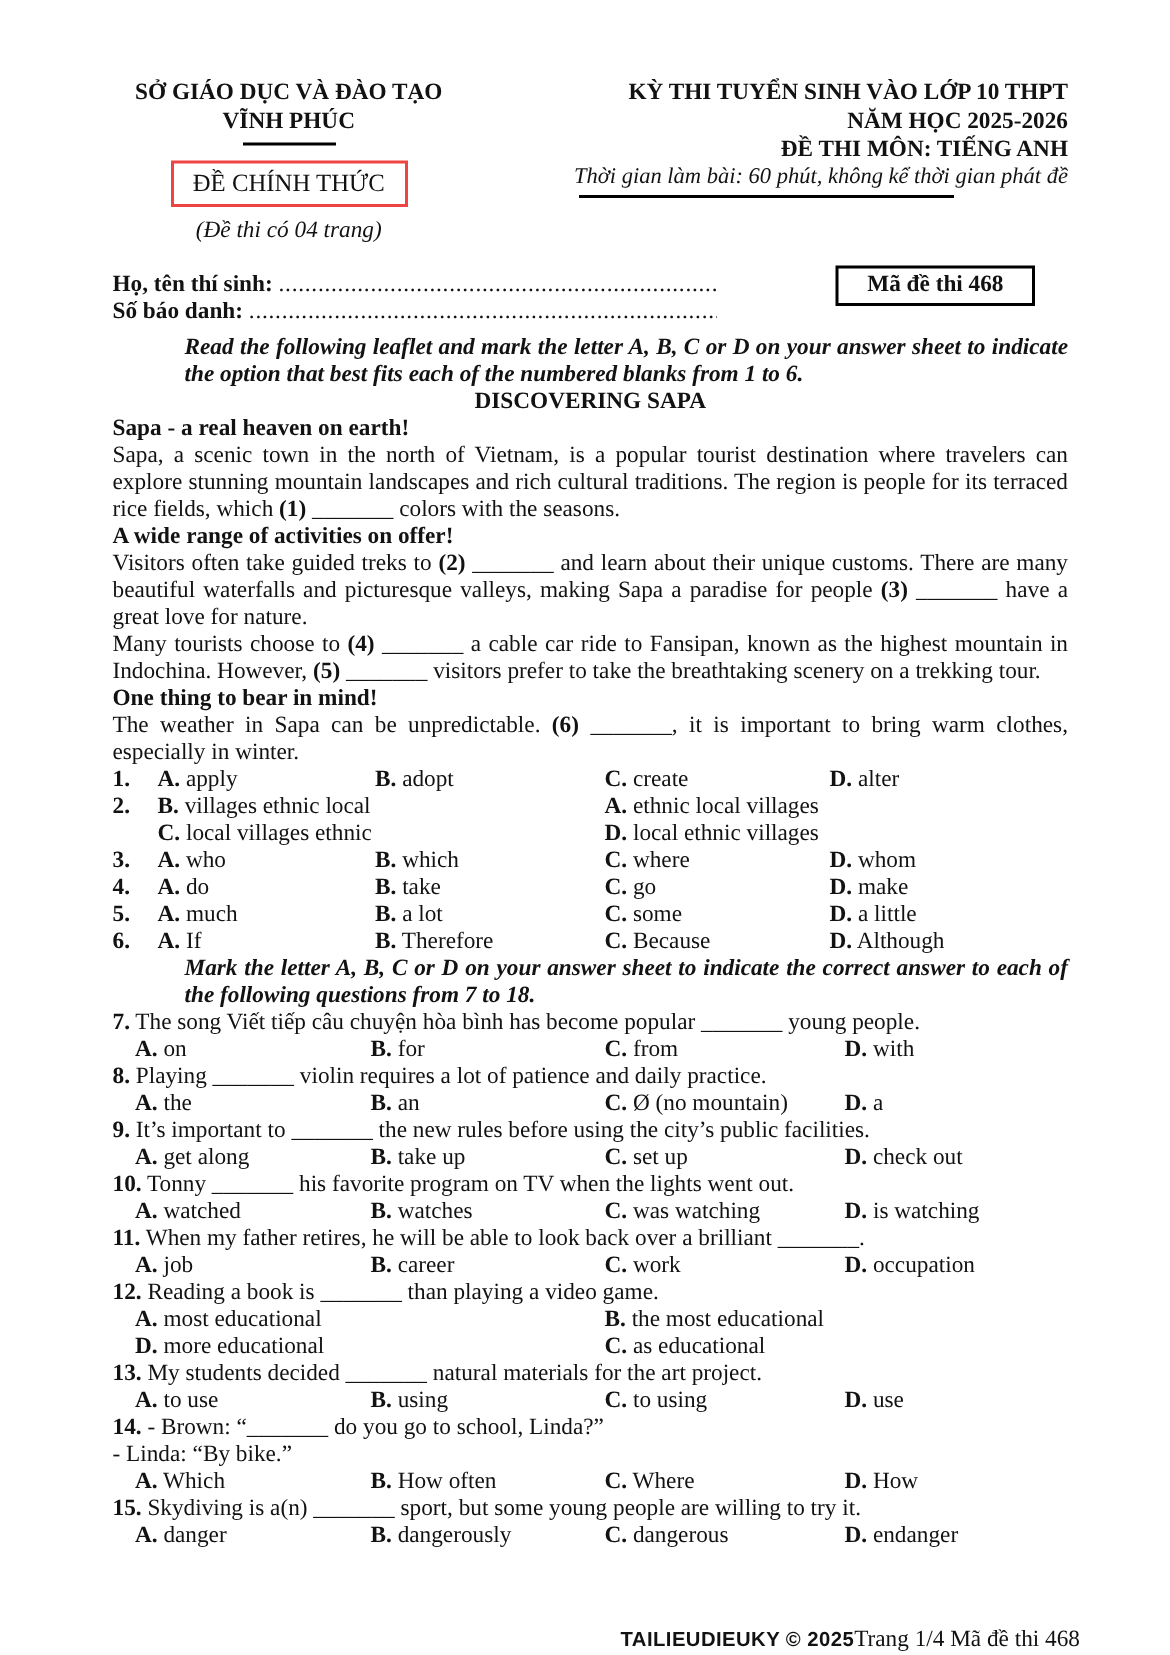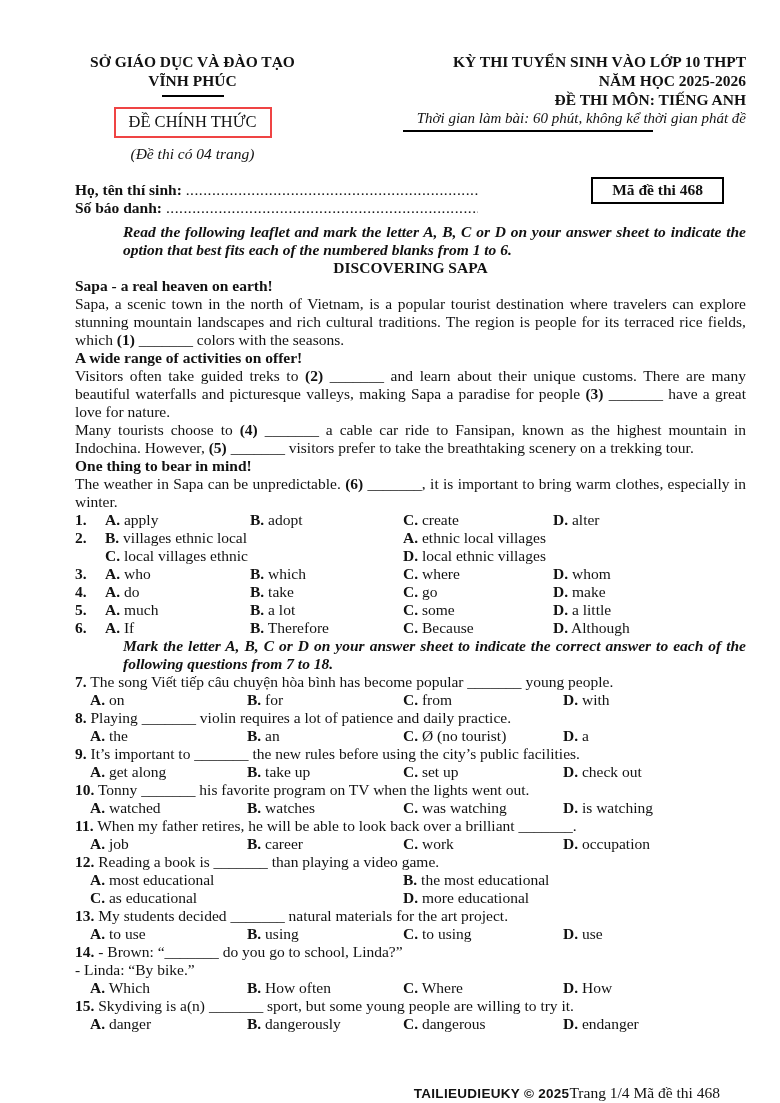--- a/index.html
+++ b/index.html
@@ -1,20 +1,20 @@
 <!DOCTYPE html>
 <html><head>
 <meta charset="utf-8">
 <style>
   html,body { margin:0; padding:0; background:#ffffff; }
   .page {
     position:relative;
     width:780px; height:1103px;
     box-sizing:border-box;
-    padding:52px 34px 0 75px;
+    padding:52px 68px 0 75px;
     background:#ffffff;
     font-family:"Liberation Serif", serif;
     font-size:15.5px;
     line-height:18px;
     color:#121212;
     overflow:hidden;
   }
   .header { display:flex; }
   .h-left { width:235px; text-align:center; }
   .h-right { flex:1; text-align:right; }
@@ -145,21 +145,21 @@
     <span class="opt"><b>A.</b> <span>on</span></span>
     <span class="opt"><b>B.</b> <span>for</span></span>
     <span class="opt"><b>C.</b> <span>from</span></span>
     <span class="opt"><b>D.</b> <span>with</span></span>
   </div>
 
   <div class="stem"><b>8.</b><span> Playing _______ violin requires a lot of patience and daily practice.</span></div>
   <div class="optrow">
     <span class="opt"><b>A.</b> <span>the</span></span>
     <span class="opt"><b>B.</b> <span>an</span></span>
-    <span class="opt"><b>C.</b> <span>Ø (no tourist)</span></span>
+    <span class="opt"><b>C.</b> <span>Ø (no mountain)</span></span>
     <span class="opt"><b>D.</b> <span>a</span></span>
   </div>
 
   <div class="stem"><b>9.</b><span> It’s important to _______ the new rules before using the city’s public facilities.</span></div>
   <div class="optrow">
     <span class="opt"><b>A.</b> <span>get along</span></span>
     <span class="opt"><b>B.</b> <span>take up</span></span>
     <span class="opt"><b>C.</b> <span>set up</span></span>
     <span class="opt"><b>D.</b> <span>check out</span></span>
   </div>
@@ -179,22 +179,22 @@
     <span class="opt"><b>C.</b> <span>work</span></span>
     <span class="opt"><b>D.</b> <span>occupation</span></span>
   </div>
 
   <div class="stem"><b>12.</b><span> Reading a book is _______ than playing a video game.</span></div>
   <div class="optrow2">
     <span class="opt"><b>A.</b> <span>most educational</span></span>
     <span class="opt"><b>B.</b> <span>the most educational</span></span>
   </div>
   <div class="optrow2">
+    <span class="opt"><b>D.</b> <span>more educational</span></span>
     <span class="opt"><b>C.</b> <span>as educational</span></span>
-    <span class="opt"><b>D.</b> <span>more educational</span></span>
   </div>
 
   <div class="stem"><b>13.</b><span> My students decided _______ natural materials for the art project.</span></div>
   <div class="optrow">
     <span class="opt"><b>A.</b> <span>to use</span></span>
     <span class="opt"><b>B.</b> <span>using</span></span>
     <span class="opt"><b>C.</b> <span>to using</span></span>
     <span class="opt"><b>D.</b> <span>use</span></span>
   </div>
 

